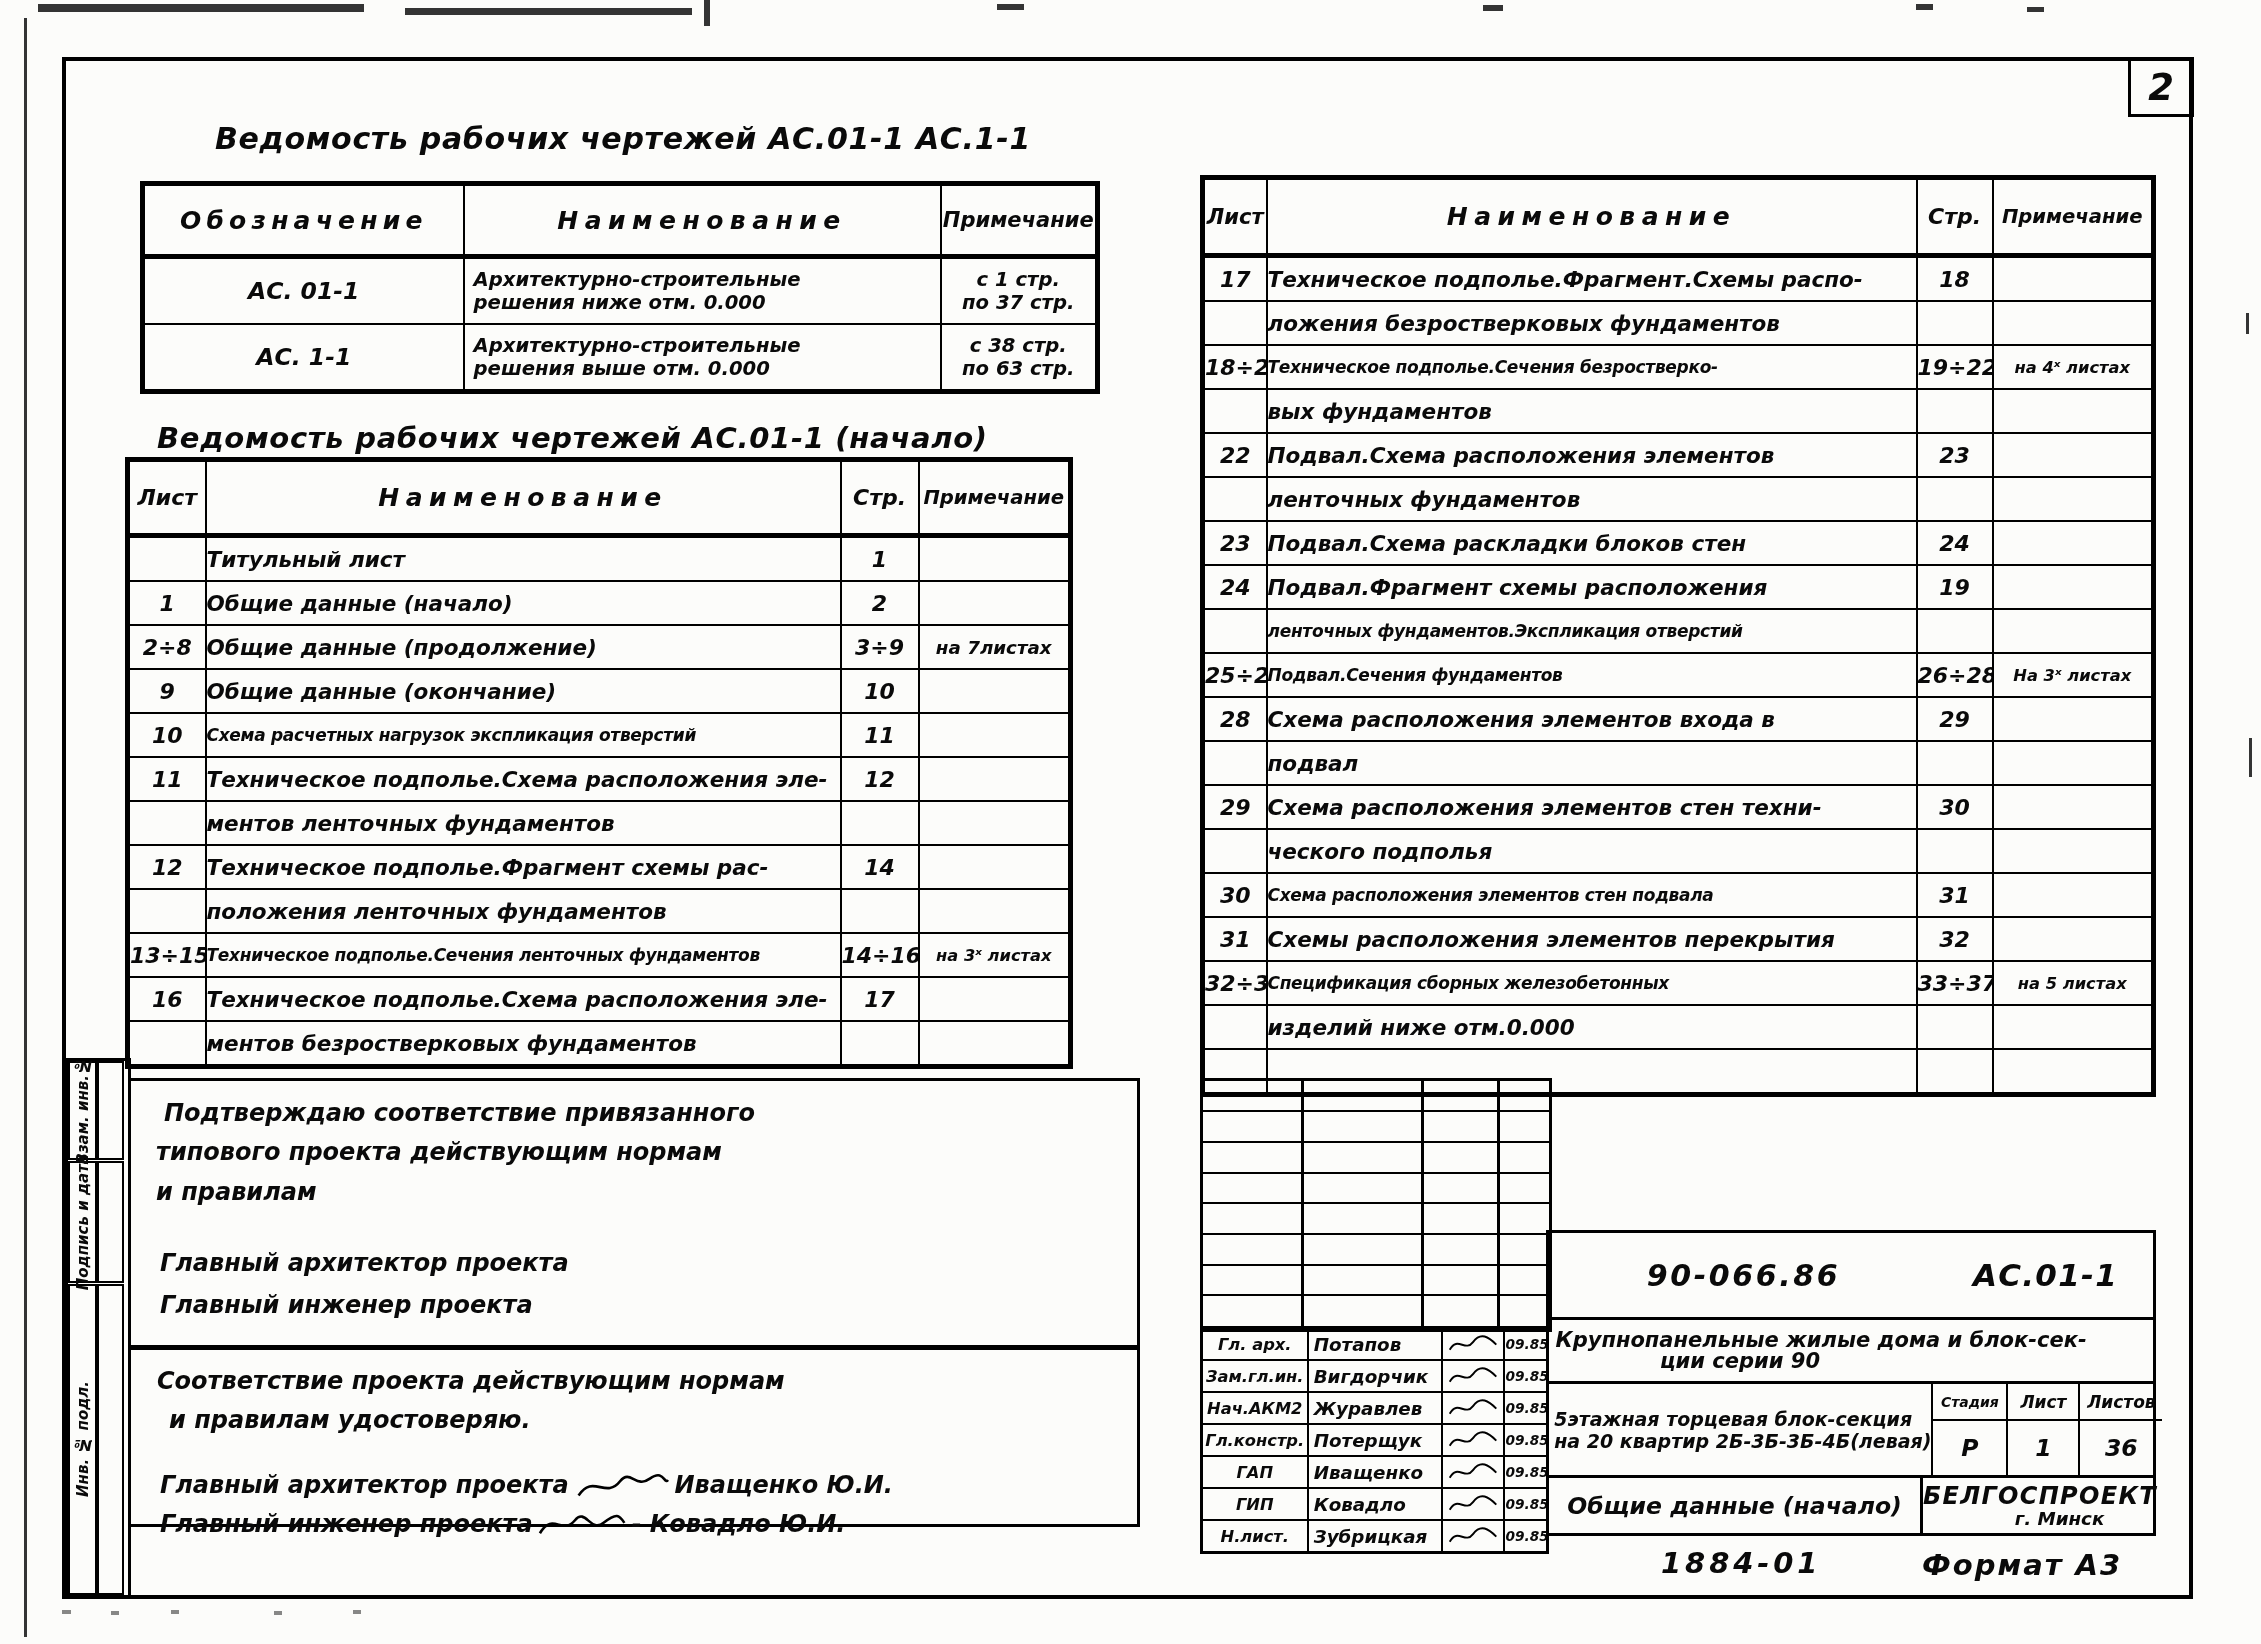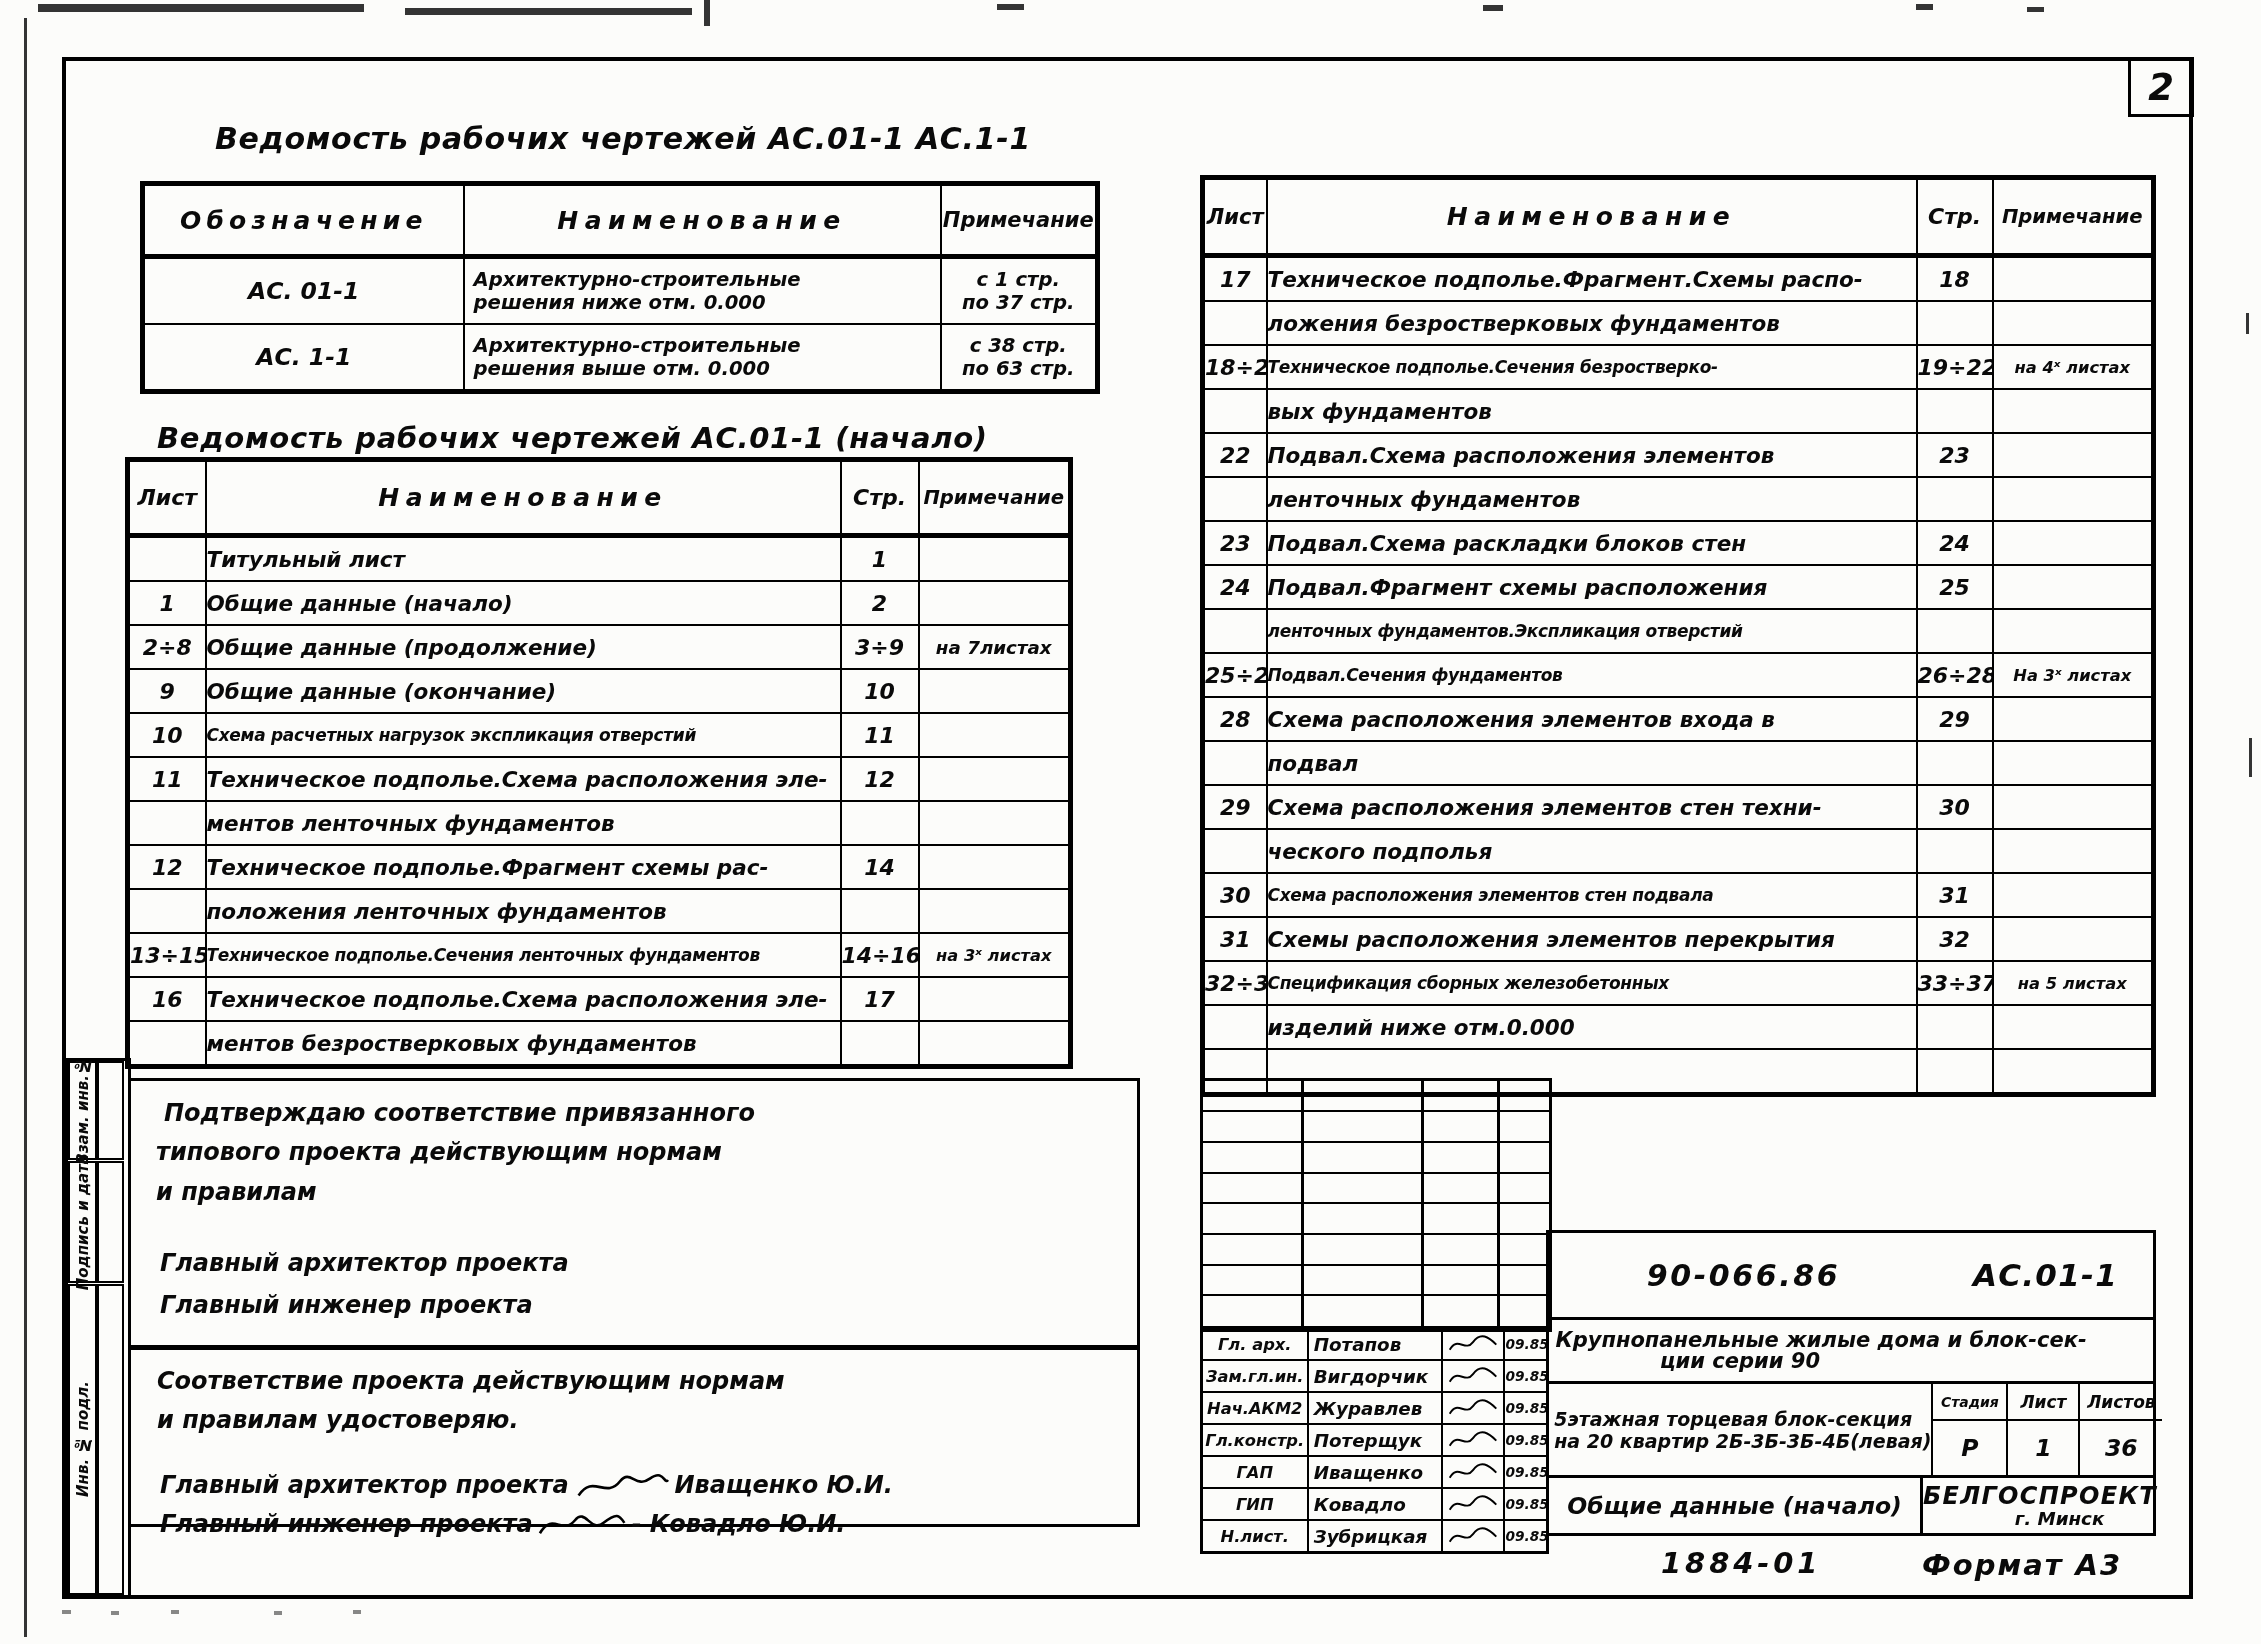--- a/index.html
+++ b/index.html
@@ -294,21 +294,21 @@
         <tr>
           <td class="c-num">23</td>
           <td class="c-name">Подвал.Схема раскладки блоков стен</td>
           <td class="c-num">24</td>
           <td class="c-note"></td>
         </tr>
 
         <tr>
           <td class="c-num">24</td>
           <td class="c-name">Подвал.Фрагмент схемы расположения</td>
-          <td class="c-num">25</td>
+          <td class="c-num">19</td>
           <td class="c-note"></td>
         </tr>
 
         <tr class="small">
           <td class="c-num"></td>
           <td class="c-name">ленточных фундаментов.Экспликация отверстий</td>
           <td class="c-num"></td>
           <td class="c-note"></td>
         </tr>
 
@@ -385,21 +385,21 @@
   </table>
 
   <div id="approval" class="abs" style="left:128px;top:1078px;width:1006px;height:443px;">
     <div class="line" style="left:33px;top:18.3px;">Подтверждаю соответствие привязанного</div>
     <div class="line" style="left:25px;top:57px;">типового проекта действующим нормам</div>
     <div class="line" style="left:25px;top:97px;">и правилам</div>
     <div class="line" style="left:29px;top:168px;">Главный архитектор проекта</div>
     <div class="line" style="left:29px;top:210px;">Главный инженер проекта</div>
     <div class="divider" style="top:264px;"></div>
     <div class="line" style="left:26px;top:286px;">Соответствие проекта действующим нормам</div>
-    <div class="line" style="left:26px;top:325px;">и правилам удостоверяю.</div>
+    <div class="line" style="left:38px;top:325px;">и правилам удостоверяю.</div>
     <div class="line sig-row" style="left:29px;top:386px;">
       <span>Главный архитектор проекта</span>
       <svg class="scribble" width="98" height="35" viewBox="0 0 150 54">
           <path d="M8 44 C 30 10, 50 50, 72 22 C 88 2, 96 34, 118 18 S 140 28, 146 20" fill="none" stroke="#000" stroke-width="4"></path>
         </svg>
       <span>Иващенко Ю.И.</span>
     </div>
     <div class="line sig-row" style="left:29px;top:426px;">
       <span>Главный инженер проекта</span>
       <svg class="scribble" width="91" height="33" viewBox="0 0 140 50">

